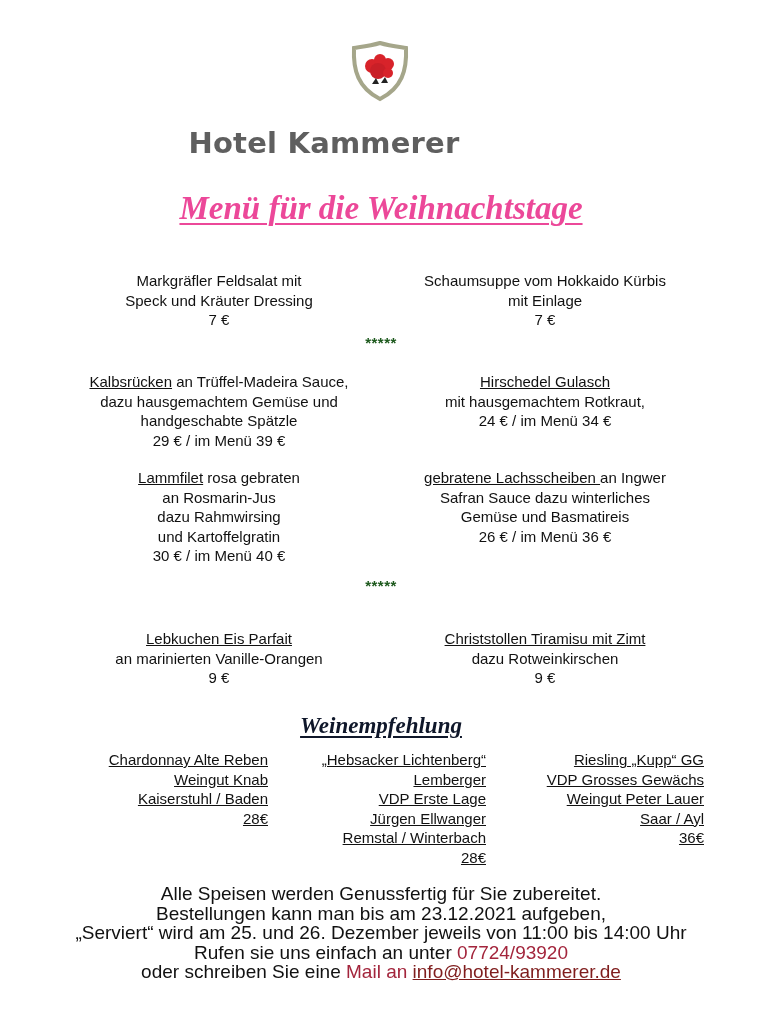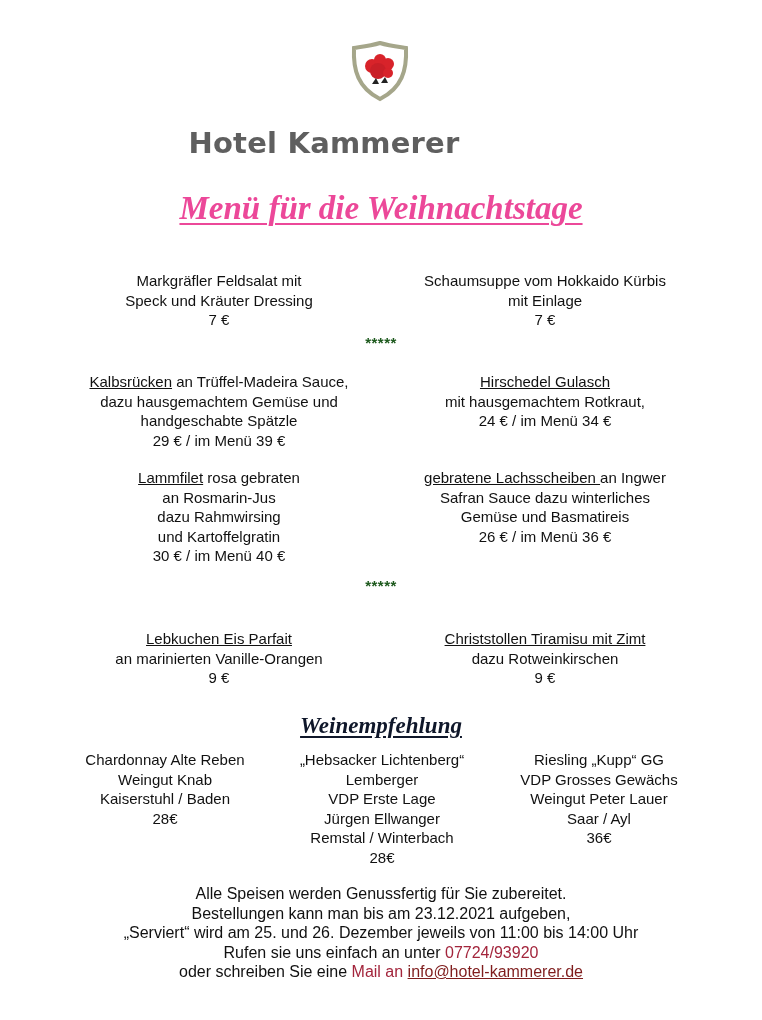--- a/index.html
+++ b/index.html
@@ -13,25 +13,25 @@
   .menu-title span { font-family:"Liberation Serif", serif; font-style:italic; font-weight:bold;
     font-size:33px; color:#ec4899; text-decoration:underline; text-decoration-thickness:2px; text-underline-offset:4px; }
   .col { text-align:center; font-size:15px; line-height:19.5px; }
   .col-left { left:40px; width:358px; }
   .col-right { left:380px; width:330px; }
   .u { text-decoration:underline; }
   .stars { left:0; width:762px; text-align:center; color:#1e5a1e; font-weight:bold; font-size:15px; letter-spacing:0.5px; }
   .wine-title { left:0; width:762px; top:713px; text-align:center; }
   .wine-title span { font-family:"Liberation Serif", serif; font-style:italic; font-weight:bold;
     font-size:23px; color:#0f172a; text-decoration:underline; text-underline-offset:3px; }
-  .wine { text-align:center; font-size:15px; line-height:19.5px; top:750px; }
+  .wine { text-align:right; font-size:15px; line-height:19.5px; top:750px;text-decoration:underline; }
   .w1 { left:62px; width:206px; }
   .w2 { left:278px; width:208px; }
   .w3 { left:494px; width:210px; }
-  .footer { left:0; width:762px; top:884px; text-align:center; font-size:16px; line-height:19.5px; }
+  .footer { left:0; width:762px; top:884px; text-align:center; font-size:19px; line-height:19.5px; }
   .red { color:#a3253c; }
   .red-u { color:#7f1d1d; text-decoration:underline; }
 </style>
 </head>
 <body>
 
 <div class="abs logo">
   <svg width="60" height="62" viewBox="0 0 60 62">
     <path d="M30 3 C40 6 50 7 56 8 C57 30 52 48 30 59 C8 48 3 30 4 8 C10 7 20 6 30 3 Z" fill="#ffffff" stroke="#a5a68a" stroke-width="4"></path>
     <circle cx="22" cy="26" r="7" fill="#d8232a"></circle>

